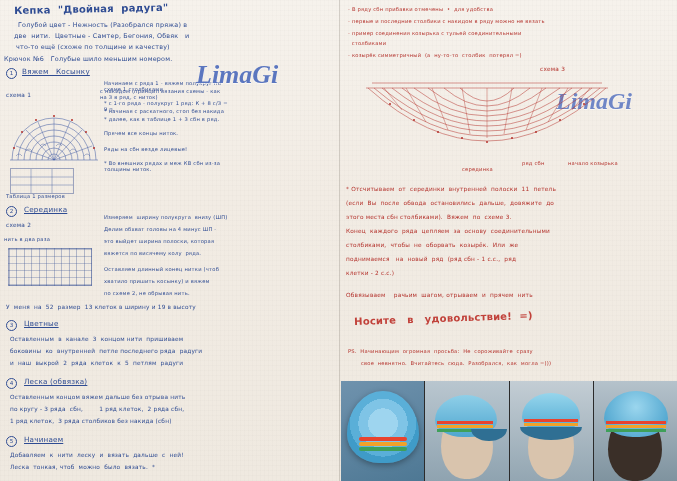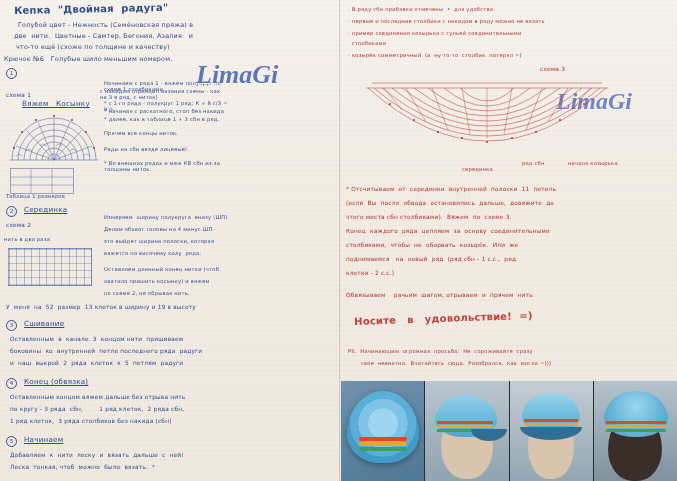--- a/index.html
+++ b/index.html
@@ -103,27 +103,27 @@
 <body>
 
 <div id="sheet">
 
   <div class="divider"></div>
 
   <div class="col left">
 
     <div class="hw blue xl slant" style="left:14px;top:5px;width:300px;font-weight:bold;">Кепка  "Двойная  радуга"</div>
 
-    <div class="hw blue s" style="left:18px;top:22px;width:300px;">Голубой цвет - Нежность (Семёновская пряжа) в</div>
-    <div class="hw blue s" style="left:14px;top:33px;width:310px;">две  нити.  Цветные - Самтер, Бегония, Азалия   и</div>
+    <div class="hw blue s" style="left:18px;top:22px;width:300px;">Голубой цвет - Нежность (Разобрался пряжа) в</div>
+    <div class="hw blue s" style="left:14px;top:33px;width:310px;">две  нити.  Цветные - Самтер, Бегония, Обвяк   и</div>
     <div class="hw blue s" style="left:16px;top:44px;width:310px;">что-то ещё (схоже по толщине и качеству)</div>
     <div class="hw blue s" style="left:4px;top:56px;width:320px;">Крючок №6   Голубые шило меньшим номером.</div>
 
     <div class="numc" style="left:6px;top:68px;">1</div>
-    <div class="hw blue m u" style="left:22px;top:68px;margin-top:32px;">Вяжем   Косынку</div>
+    <div class="hw blue m u" style="left:22px;top:68px;">Вяжем   Косынку</div>
 
     <div class="hw blue tiny" style="left:104px;top:80px;width:120px;">Начинаем с ряда 1 - вяжем полукруг по схеме 1 столбиками</div>
     <div class="hw blue tiny" style="left:100px;top:88px;width:126px;">с накидом (принцип вязания схемы - как на 3 в ряд, с ниток)</div>
     <div class="hw blue tiny" style="left:104px;top:100px;width:128px;">* с 1-го ряда - полукруг 1 ряд: К + 8 с/3 = 9 п.</div>
     <div class="hw blue tiny" style="left:104px;top:108px;width:128px;">* начиная с раскатного, стоп без накида</div>
     <div class="hw blue tiny" style="left:104px;top:116px;width:128px;">* далее, как в таблице 1 + 3 сбн в ряд.</div>
     <div class="hw blue tiny" style="left:104px;top:130px;width:128px;">Прячем все концы ниток.</div>
     <div class="hw blue tiny" style="left:104px;top:146px;width:128px;">Ряды на сбн везде лицевые!</div>
     <div class="hw blue tiny" style="left:104px;top:160px;width:132px;">* Во внешних рядах и меж КВ сбн из-за толщины ниток.</div>
 
@@ -194,27 +194,27 @@
     <div class="hw blue tiny" style="left:104px;top:226px;width:132px;">Делим обхват головы на 4 минус ШП -</div>
     <div class="hw blue tiny" style="left:104px;top:238px;width:132px;">это выйдет ширина полоски, которая</div>
     <div class="hw blue tiny" style="left:104px;top:250px;width:132px;">вяжется по висячему колу  ряда.</div>
     <div class="hw blue tiny" style="left:104px;top:266px;width:132px;">Оставляем длинный конец нитки (чтоб</div>
     <div class="hw blue tiny" style="left:104px;top:278px;width:132px;">хватило пришить косынку) и вяжем</div>
     <div class="hw blue tiny" style="left:104px;top:290px;width:132px;">по схеме 2, не обрывая нить.</div>
 
     <div class="hw blue xs" style="left:6px;top:304px;width:300px;">У  меня  на  52  размер  13 клеток в ширину и 19 в высоту</div>
 
     <div class="numc" style="left:6px;top:320px;">3</div>
-    <div class="hw blue m u" style="left:24px;top:320px;">Сшивание</div>
+    <div class="hw blue m u" style="left:24px;top:320px;">Цветные</div>
     <div class="hw blue xs" style="left:10px;top:336px;width:312px;">Оставленным  в  канале  3  концом нити  пришиваем</div>
     <div class="hw blue xs" style="left:10px;top:348px;width:312px;">боковины  ко  внутренней  петле последнего ряда  радуги</div>
     <div class="hw blue xs" style="left:10px;top:360px;width:312px;">и  наш  выкрой  2  ряда  клеток  к  5  петлям  радуги</div>
 
     <div class="numc" style="left:6px;top:378px;">4</div>
-    <div class="hw blue m u" style="left:24px;top:378px;">Конец (обвязка)</div>
+    <div class="hw blue m u" style="left:24px;top:378px;">Леска (обвязка)</div>
     <div class="hw blue xs" style="left:10px;top:394px;width:312px;">Оставленным концом вяжем дальше без отрыва нить</div>
     <div class="hw blue xs" style="left:10px;top:406px;width:312px;">по кругу - 3 ряда  сбн,        1 ряд клеток,  2 ряда сбн,</div>
     <div class="hw blue xs" style="left:10px;top:418px;width:312px;">1 ряд клеток,  3 ряда столбиков без накида (сбн)</div>
 
     <div class="numc" style="left:6px;top:436px;">5</div>
     <div class="hw blue m u" style="left:24px;top:436px;">Начинаем</div>
     <div class="hw blue xs" style="left:10px;top:452px;width:312px;">Добавляем  к  нити  леску  и  вязать  дальше  с  ней!</div>
     <div class="hw blue xs" style="left:10px;top:464px;width:312px;">Леска  тонкая, чтоб  можно  было  вязать.  *</div>
 
     <div class="logo" style="left:196px;top:60px;font-size:26px;">LimaGi</div>

